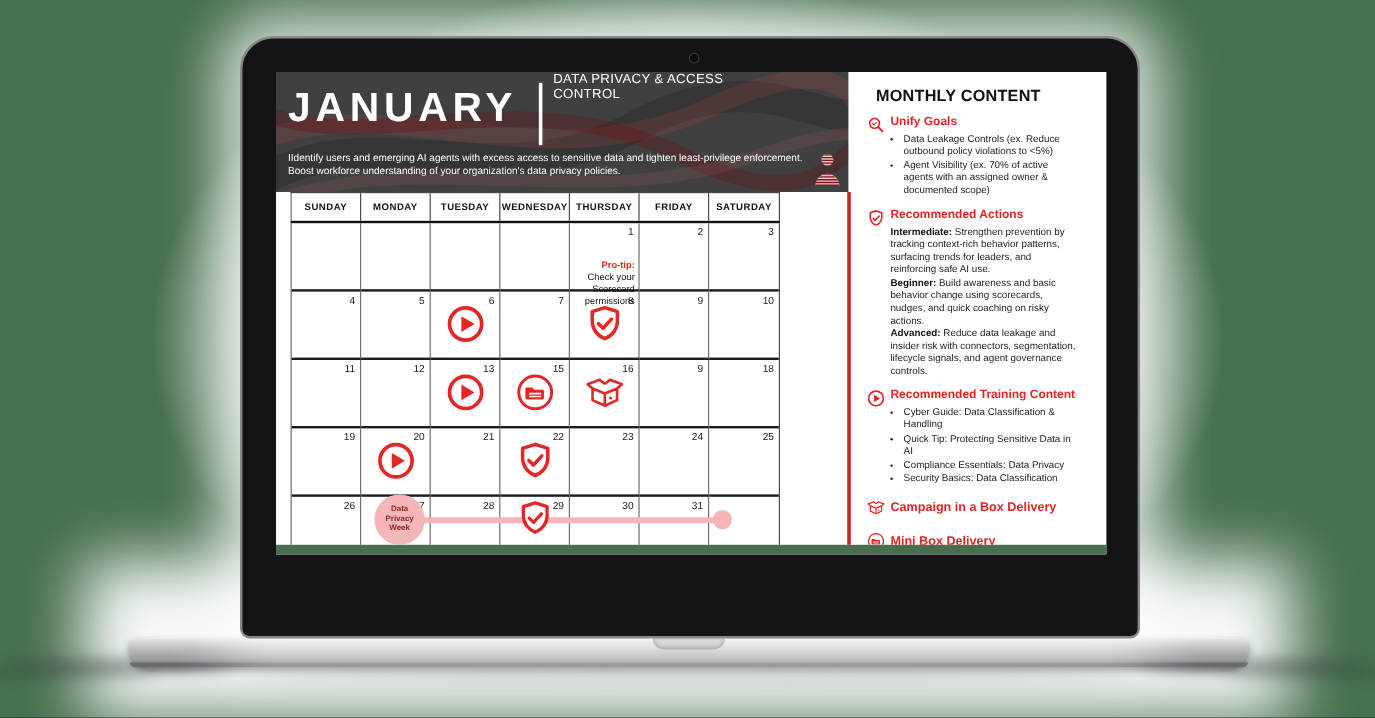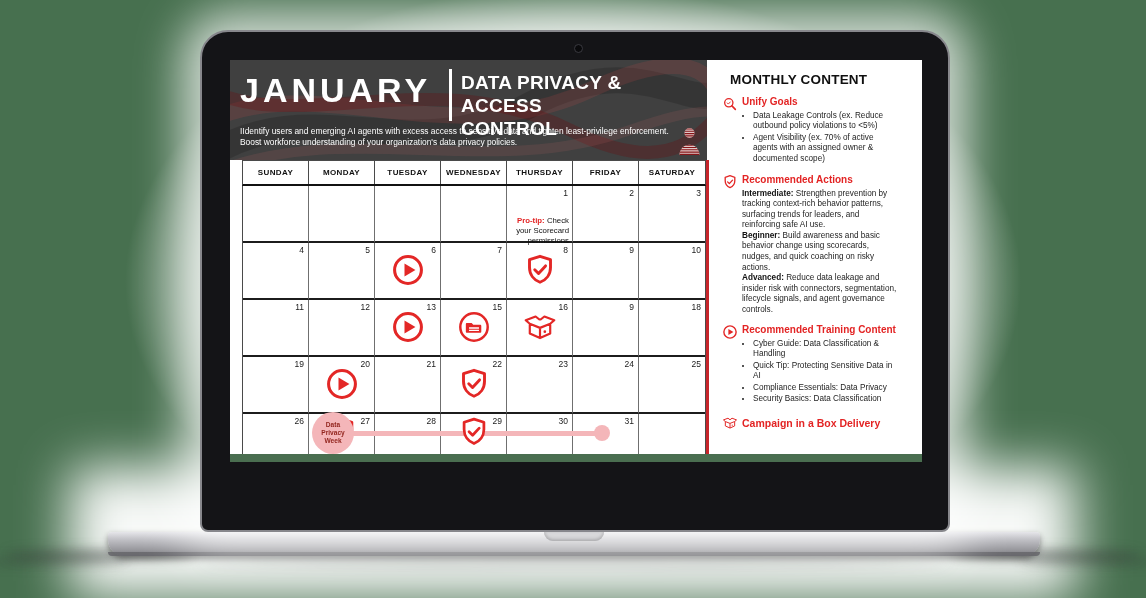--- a/index.html
+++ b/index.html
@@ -41,26 +41,26 @@
 
   
   .page{position:absolute;left:28px;top:28px;width:692px;height:402px;background:#ffffff;overflow:hidden;}
   .green-strip{position:absolute;left:0;bottom:0;width:100%;height:8px;background:#4a6e50;}
 
   
   .flyer-header{position:absolute;left:0;top:0;width:477px;height:100px;background:#404040;overflow:hidden;}
   .flyer-header .swirls{position:absolute;inset:0;width:100%;height:100%;}
   .month-title{position:absolute;left:10px;top:13px;color:#fff;font-size:34px;font-weight:800;letter-spacing:4px;line-height:1;}
   .title-divider{position:absolute;left:219px;top:9px;width:3px;height:52px;background:#fff;}
-  .topic{position:absolute;left:231px;top:11px;color:#fff;font-size:19px;font-weight:700;line-height:1.22;letter-spacing:.3px;}
+  .topic{position:absolute;left:231px;top:0;color:#fff;font-size:11px;font-weight:400;line-height:1.22;letter-spacing:.3px;}
   .header-desc{position:absolute;left:10px;top:66px;width:452px;color:#fff;font-size:8.4px;line-height:1.32;font-weight:500;}
   .person-badge{position:absolute;right:5px;bottom:3px;width:25px;height:31px;opacity:.92;}
 
   
-  .cal{position:absolute;left:12px;top:100px;width:464px;height:294px;overflow:hidden;}
+  .cal{position:absolute;left:12px;top:100px;width:408px;height:294px;overflow:hidden;}
   .cal-head{display:grid;grid-template-columns:repeat(7,1fr);height:26px;
     border:1px solid #4a4a4a;border-bottom:2.5px solid #111;box-sizing:border-box;}
   .cal-head div{display:flex;align-items:center;justify-content:center;
     font-size:8px;font-weight:bold;color:#111;letter-spacing:.4px;border-right:1px solid #4a4a4a;}
   .cal-head div:last-child{border-right:none;}
   .cal-body{display:grid;grid-template-columns:repeat(7,1fr);grid-auto-rows:57px;
     border-left:1px solid #4a4a4a;border-right:1px solid #4a4a4a;}
   .cal-cell{position:relative;border-right:1px solid #6f6f6f;border-bottom:2px solid #1c1c1c;box-sizing:border-box;}
   .cal-cell:nth-child(7n){border-right:none;}
   .day-num{position:absolute;top:2px;right:4px;font-size:8.5px;color:#1a1a1a;}
@@ -366,18 +366,30 @@
             <span class="sb-icon">
               <svg viewBox="0 0 24 24" fill="none" stroke="currentColor" stroke-width="1.5" stroke-linejoin="round">
                 <path d="M5 9.8l7 2.8 7-2.8M12 12.6v7M5 9.8v6.6l7 3.2 7-3.2V9.8M5 9.8L2.2 7.4 9 4.8l3 2.4M19 9.8l2.8-2.4-6.8-2.6-3 2.4"></path>
                 <circle cx="15.3" cy="15.2" r="0.9" fill="currentColor" stroke="none"></circle>
               </svg>
             </span>
             <div class="sb-body">
               <div class="sb-heading">Campaign in a Box Delivery</div>
             </div>
           </div>
+          <div class="sb-section standalone">
+            <span class="sb-icon">
+              <svg viewBox="0 0 24 24">
+                <circle cx="12" cy="12" r="9.4" fill="#fff" stroke="currentColor" stroke-width="1.7"></circle>
+                <path d="M7.2 9.2h3.2l1.1 1.3h4.7c.5 0 .8.3.8.8v3.9c0 .5-.3.8-.8.8H7.2c-.5 0-.8-.3-.8-.8v-5.2c0-.5.3-.8.8-.8z" fill="currentColor"></path>
+                <path d="M8.6 12.7h6.8M8.6 14.3h6.8" stroke="#fff" stroke-width="0.9"></path>
+              </svg>
+            </span>
+            <div class="sb-body">
+              <div class="sb-heading">Mini Box Delivery</div>
+            </div>
+          </div>
         </div>
     </div>
 
     <div class="green-strip"></div>
   </div>
 </div>
 
 </body></html>

